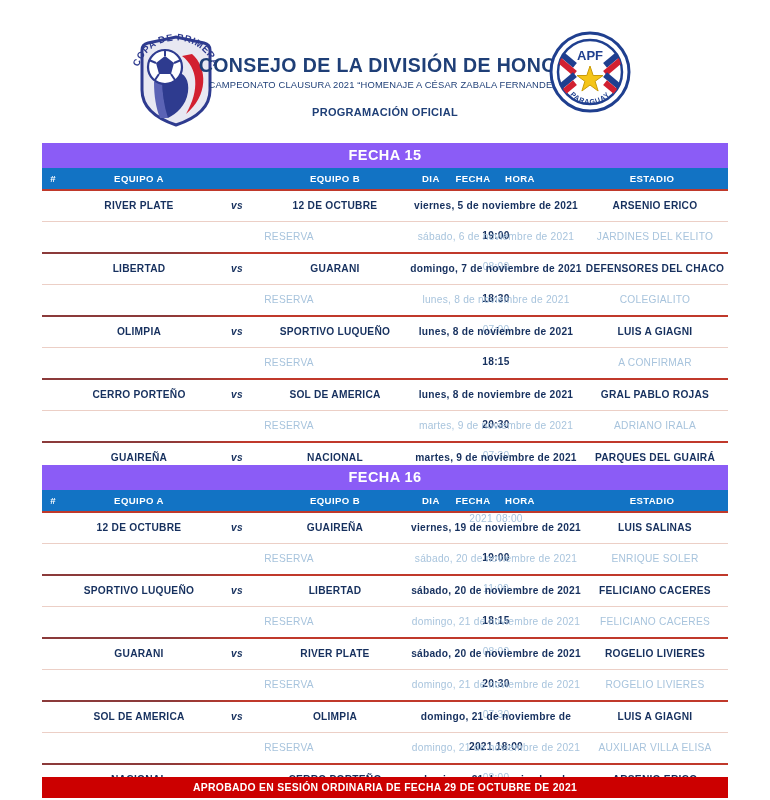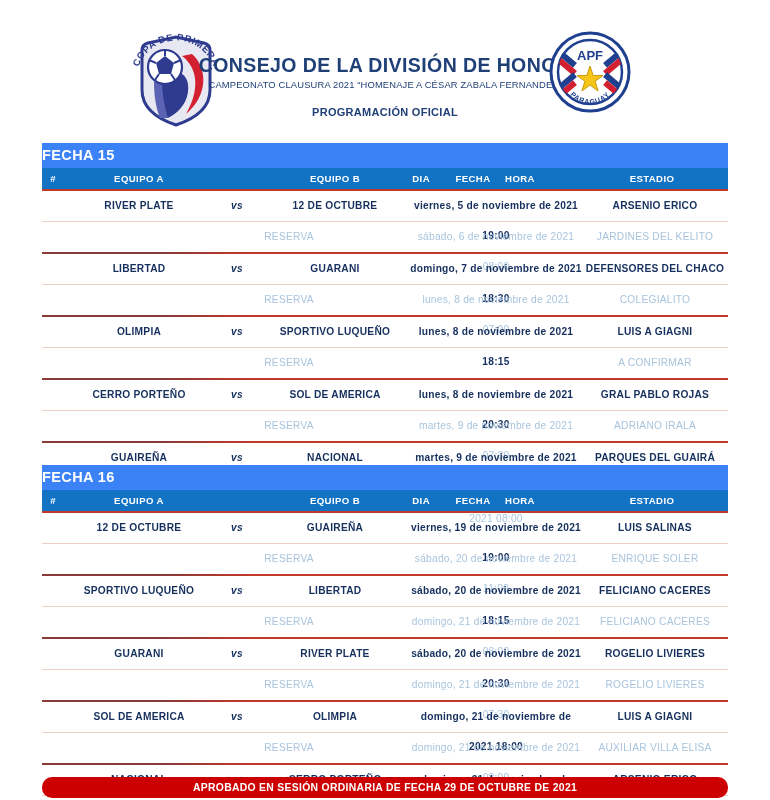--- a/index.html
+++ b/index.html
@@ -71,24 +71,25 @@
   
   .fixture-table {
     position: absolute;
     left: 42px;
     width: 686px;
   }
   #table-0 { top: 143px; }
   #table-1 { top: 465px; }
 
   .fecha-banner {
-    background: #3b82f6;
+    background: #8b5cf6;
     color: #ffffff;
     font-size: 14.5px;
     font-weight: bold;
+    text-align: center;
     height: 25px;
     line-height: 25px;
     letter-spacing: 0.4px;
   }
   .col-head {
     background: #1273c4;
     color: #ffffff;
     height: 21px;
     font-size: 9.6px;
     font-weight: bold;
@@ -99,21 +100,21 @@
   .col-head .cell {
     position: absolute;
     top: 0;
     height: 21px;
     line-height: 21px;
   }
   .ch-num     { left: 0px;   width: 22px;  text-align: center; }
   .ch-teama   { left: 22px;  width: 150px; text-align: center; }
   .ch-vs      { left: 172px; width: 46px;  text-align: center; }
   .ch-teamb   { left: 218px; width: 150px; text-align: center; }
-  .ch-dia     { left: 348px; width: 40px;  text-align: right; }
+  .ch-dia     { left: 380px; width: 40px;  text-align: left; }
   .ch-fecha   { left: 408px; width: 46px;  text-align: center; }
   .ch-hora    { left: 454px; width: 48px;  text-align: center; }
   .ch-estadio { left: 534px; width: 152px; text-align: center; }
 
   .match-row {
     position: relative;
     height: 30px;
   }
   .reserva-row {
     position: relative;
@@ -166,21 +167,20 @@
     top: 777px;
     width: 686px;
     height: 21px;
     background: #cc0000;
     color: #ffffff;
     font-size: 10.4px;
     font-weight: bold;
     text-align: center;
     line-height: 21px;
     letter-spacing: 0.3px;
-    border-radius: 10px;
   }
 </style>
 </head>
 <body>
 
 <div class="header">
 
   <div class="logo-left">
     <svg viewBox="0 0 104 108" width="104" height="108" xmlns="http://www.w3.org/2000/svg">
       <defs>

